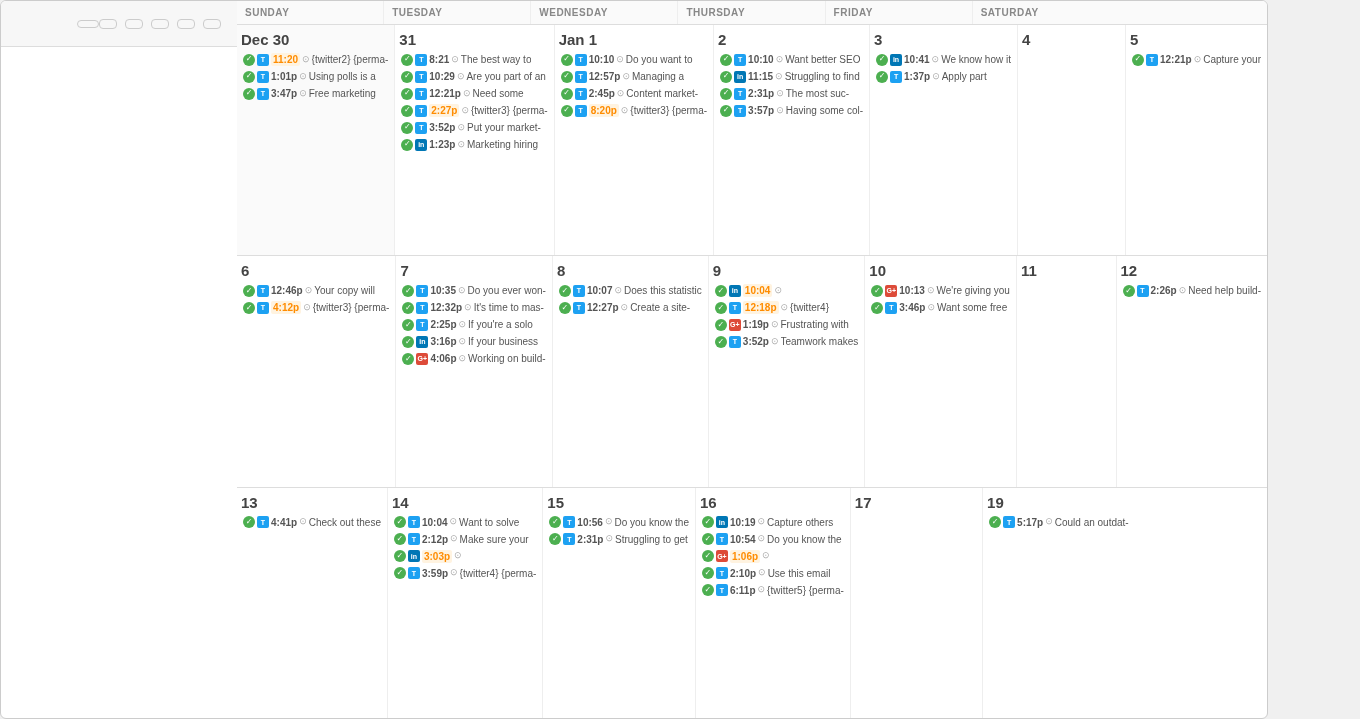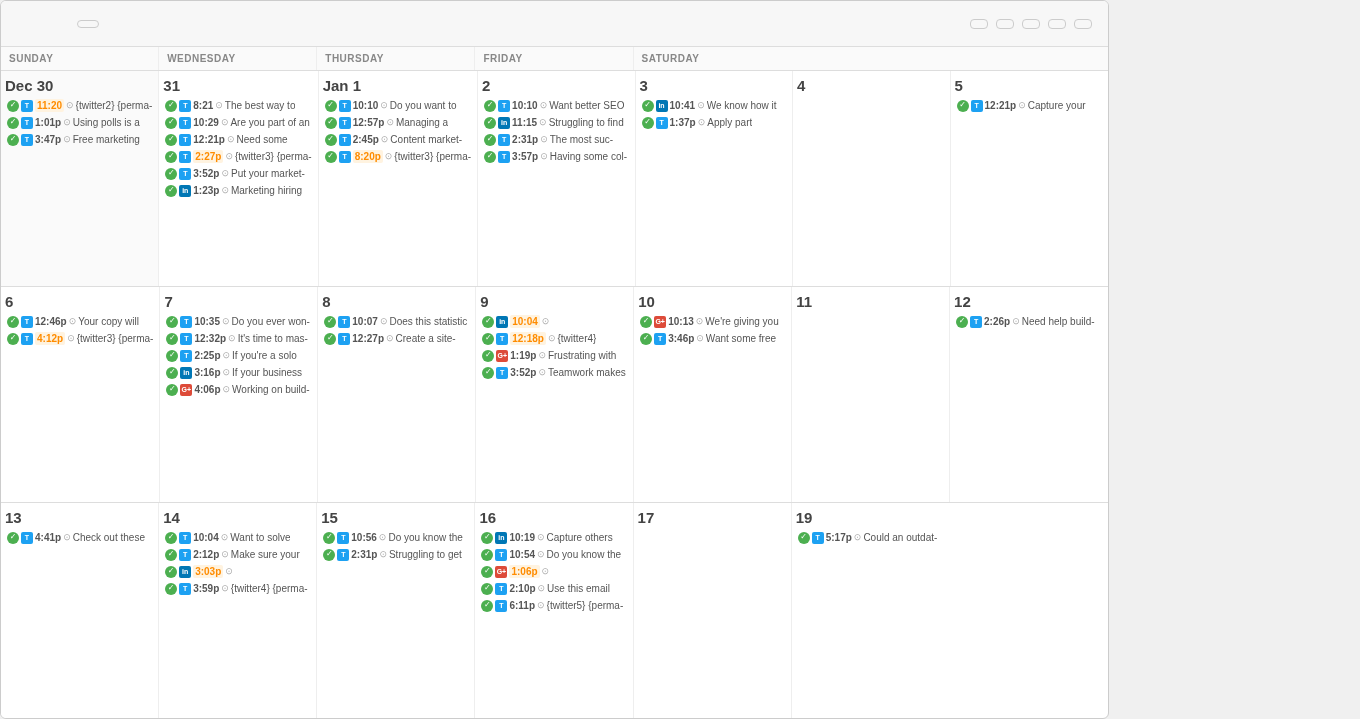--- a/index.html
+++ b/index.html
@@ -1,18 +1,18 @@
 <!DOCTYPE html>
 <html><head>
   <meta charset="utf-8">
   <style>
     * { box-sizing: border-box; margin: 0; padding: 0; }
     body { font-family: -apple-system, BlinkMacSystemFont, 'Segoe UI', sans-serif; background: #f0f0f0; font-size: 11px; color: #333; }
     
-    .app-container { width: 1109px; min-height: 719px; background: #fff; border: 1px solid #ccc; border-radius: 6px; overflow: hidden; display: flex; flex-direction: column; }
+    .app-container { width: 1268px; min-height: 719px; background: #fff; border: 1px solid #ccc; border-radius: 6px; overflow: hidden; display: flex; flex-direction: row; }
     
     
     .header { display: flex; align-items: center; justify-content: space-between; padding: 8px 16px; background: #f7f7f7; border-bottom: 1px solid #ddd; height: 46px; }
     .header-nav { display: flex; align-items: center; gap: 8px; }
     .nav-btn { background: none; border: none; cursor: pointer; color: #888; font-size: 16px; padding: 2px 6px; border-radius: 3px; }
     .month-title { font-size: 15px; font-weight: 600; color: #444; display: flex; align-items: center; gap: 4px; cursor: pointer; }
     .today-btn { background: none; border: 1px solid #ccc; border-radius: 4px; padding: 3px 10px; font-size: 12px; color: #555; cursor: pointer; margin-left: 8px; }
     .header-tools { display: flex; align-items: center; gap: 8px; }
     .tool-btn { background: none; border: 1px solid #ccc; border-radius: 4px; padding: 4px 8px; cursor: pointer; color: #666; font-size: 14px; }
 
@@ -71,20 +71,21 @@
       <button class="tool-btn"></button>
       <button class="tool-btn"></button>
       <button class="tool-btn"></button>
     </div>
   </div>
 
   <div class="calendar">
     <div class="day-headers">
 
     <div class="day-header">SUNDAY</div>
+        <div class="day-header">TUESDAY</div>
         <div class="day-header">WEDNESDAY</div>
         <div class="day-header">THURSDAY</div>
         <div class="day-header">FRIDAY</div>
         <div class="day-header">SATURDAY</div>
       </div>
     <div class="weeks">
 
     <div class="week-row">
           <div class="day-cell other-month">
             <div class="day-num">

